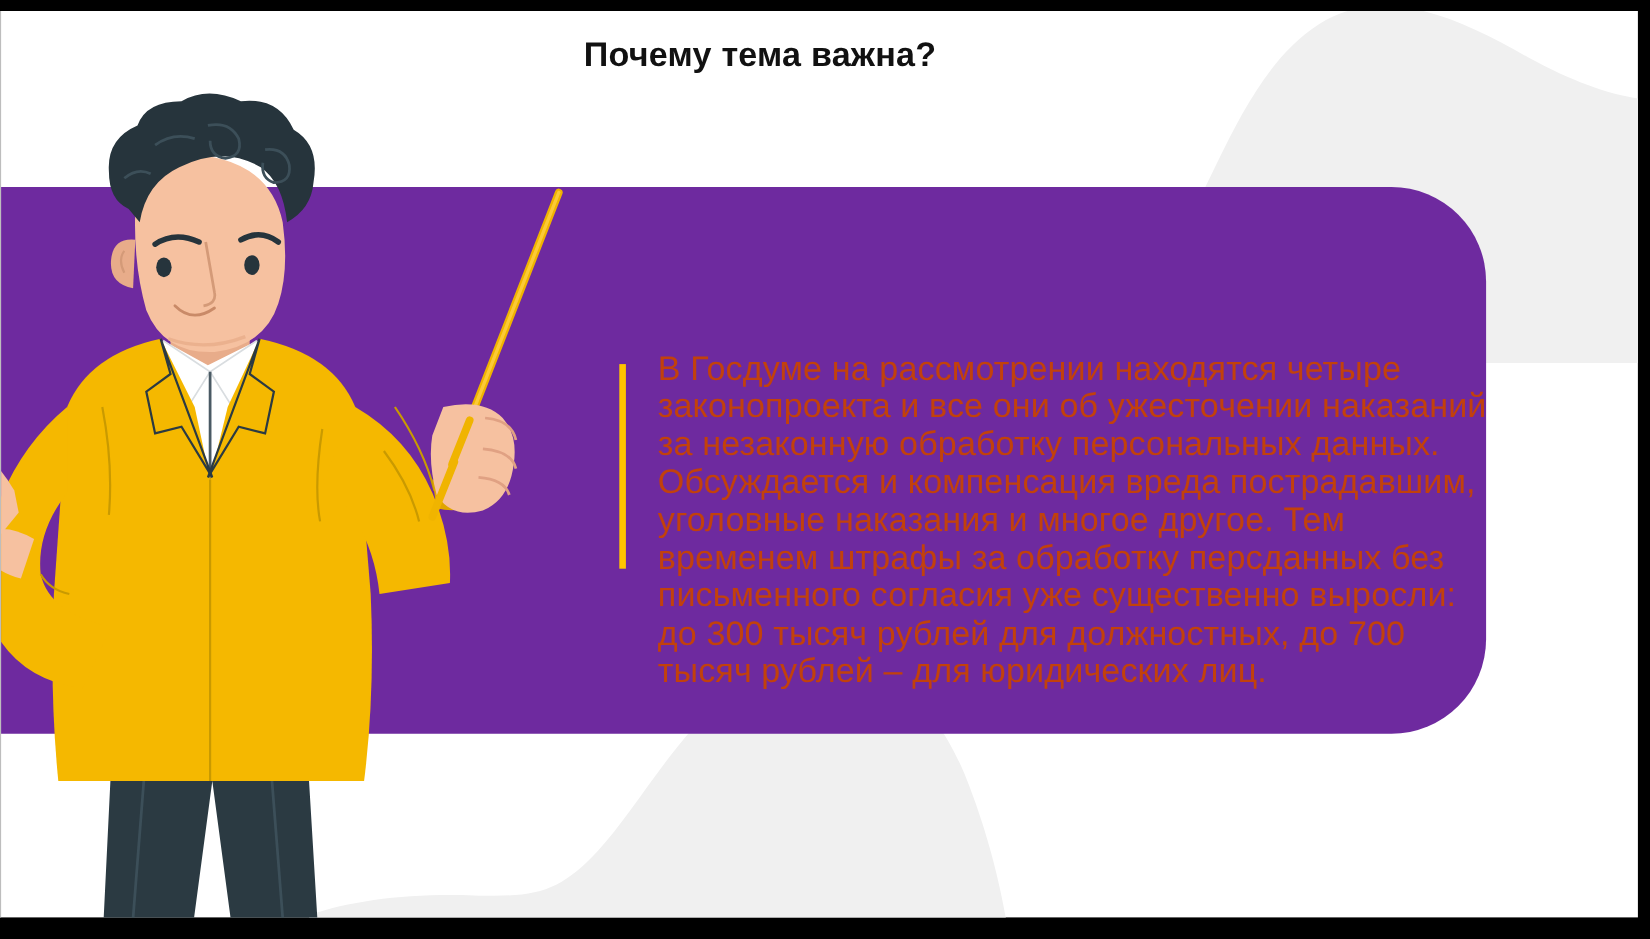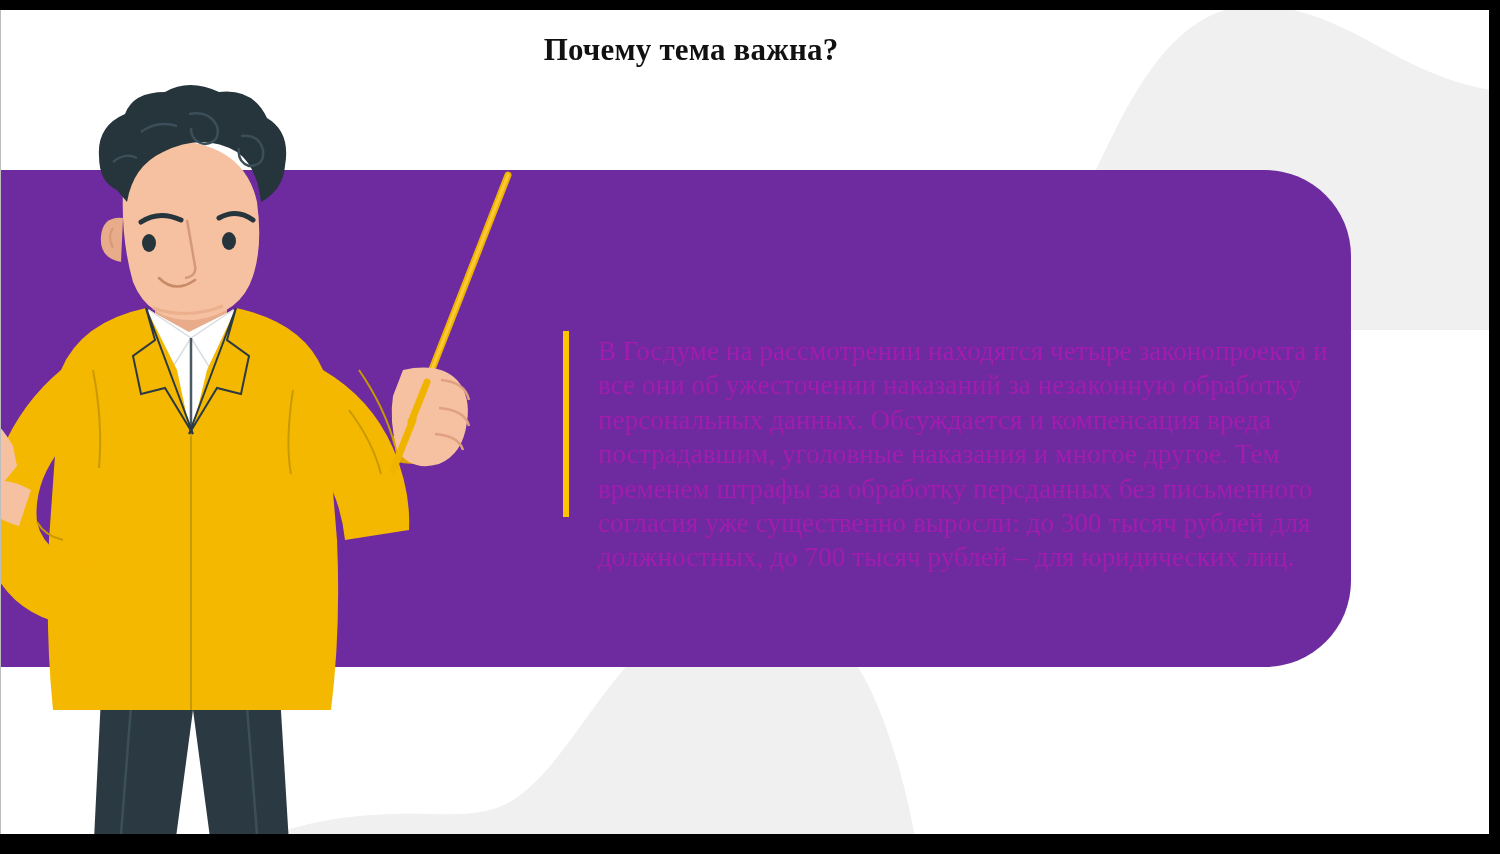--- a/index.html
+++ b/index.html
@@ -26,21 +26,20 @@
   
   #slide {
     position: absolute;
     left: 0px;
     top: 10px;
     width: 1488px;
     height: 824px;
     background: #ffffff;
     overflow: hidden;
     border-left: 1px solid #bdbdbd;
-    font-family: Liberation Serif, serif;
   }
 
   
   .blob {
     position: absolute;
     fill: #f0f0f0;
   }
   #blob-top-right {
     right: -30px;
     top: -10px;
@@ -85,24 +84,24 @@
     top: 321px;
     width: 6px;
     height: 186px;
     background: #FFC400;
   }
 
   
   #body-text {
     position: absolute;
     left: 597px;
-    top: 324px;
+    top: 308px;
     width: 760px;
-    color: #a21caf;
-    font-size: 27px;
+    color: #c2410c;
+    font-size: 31px;
     line-height: 34.4px;
     letter-spacing: 0.1px;
   }
 
   
   #illustration {
     position: absolute;
     left: -60px;
     top: 60px;
     width: 620px;

